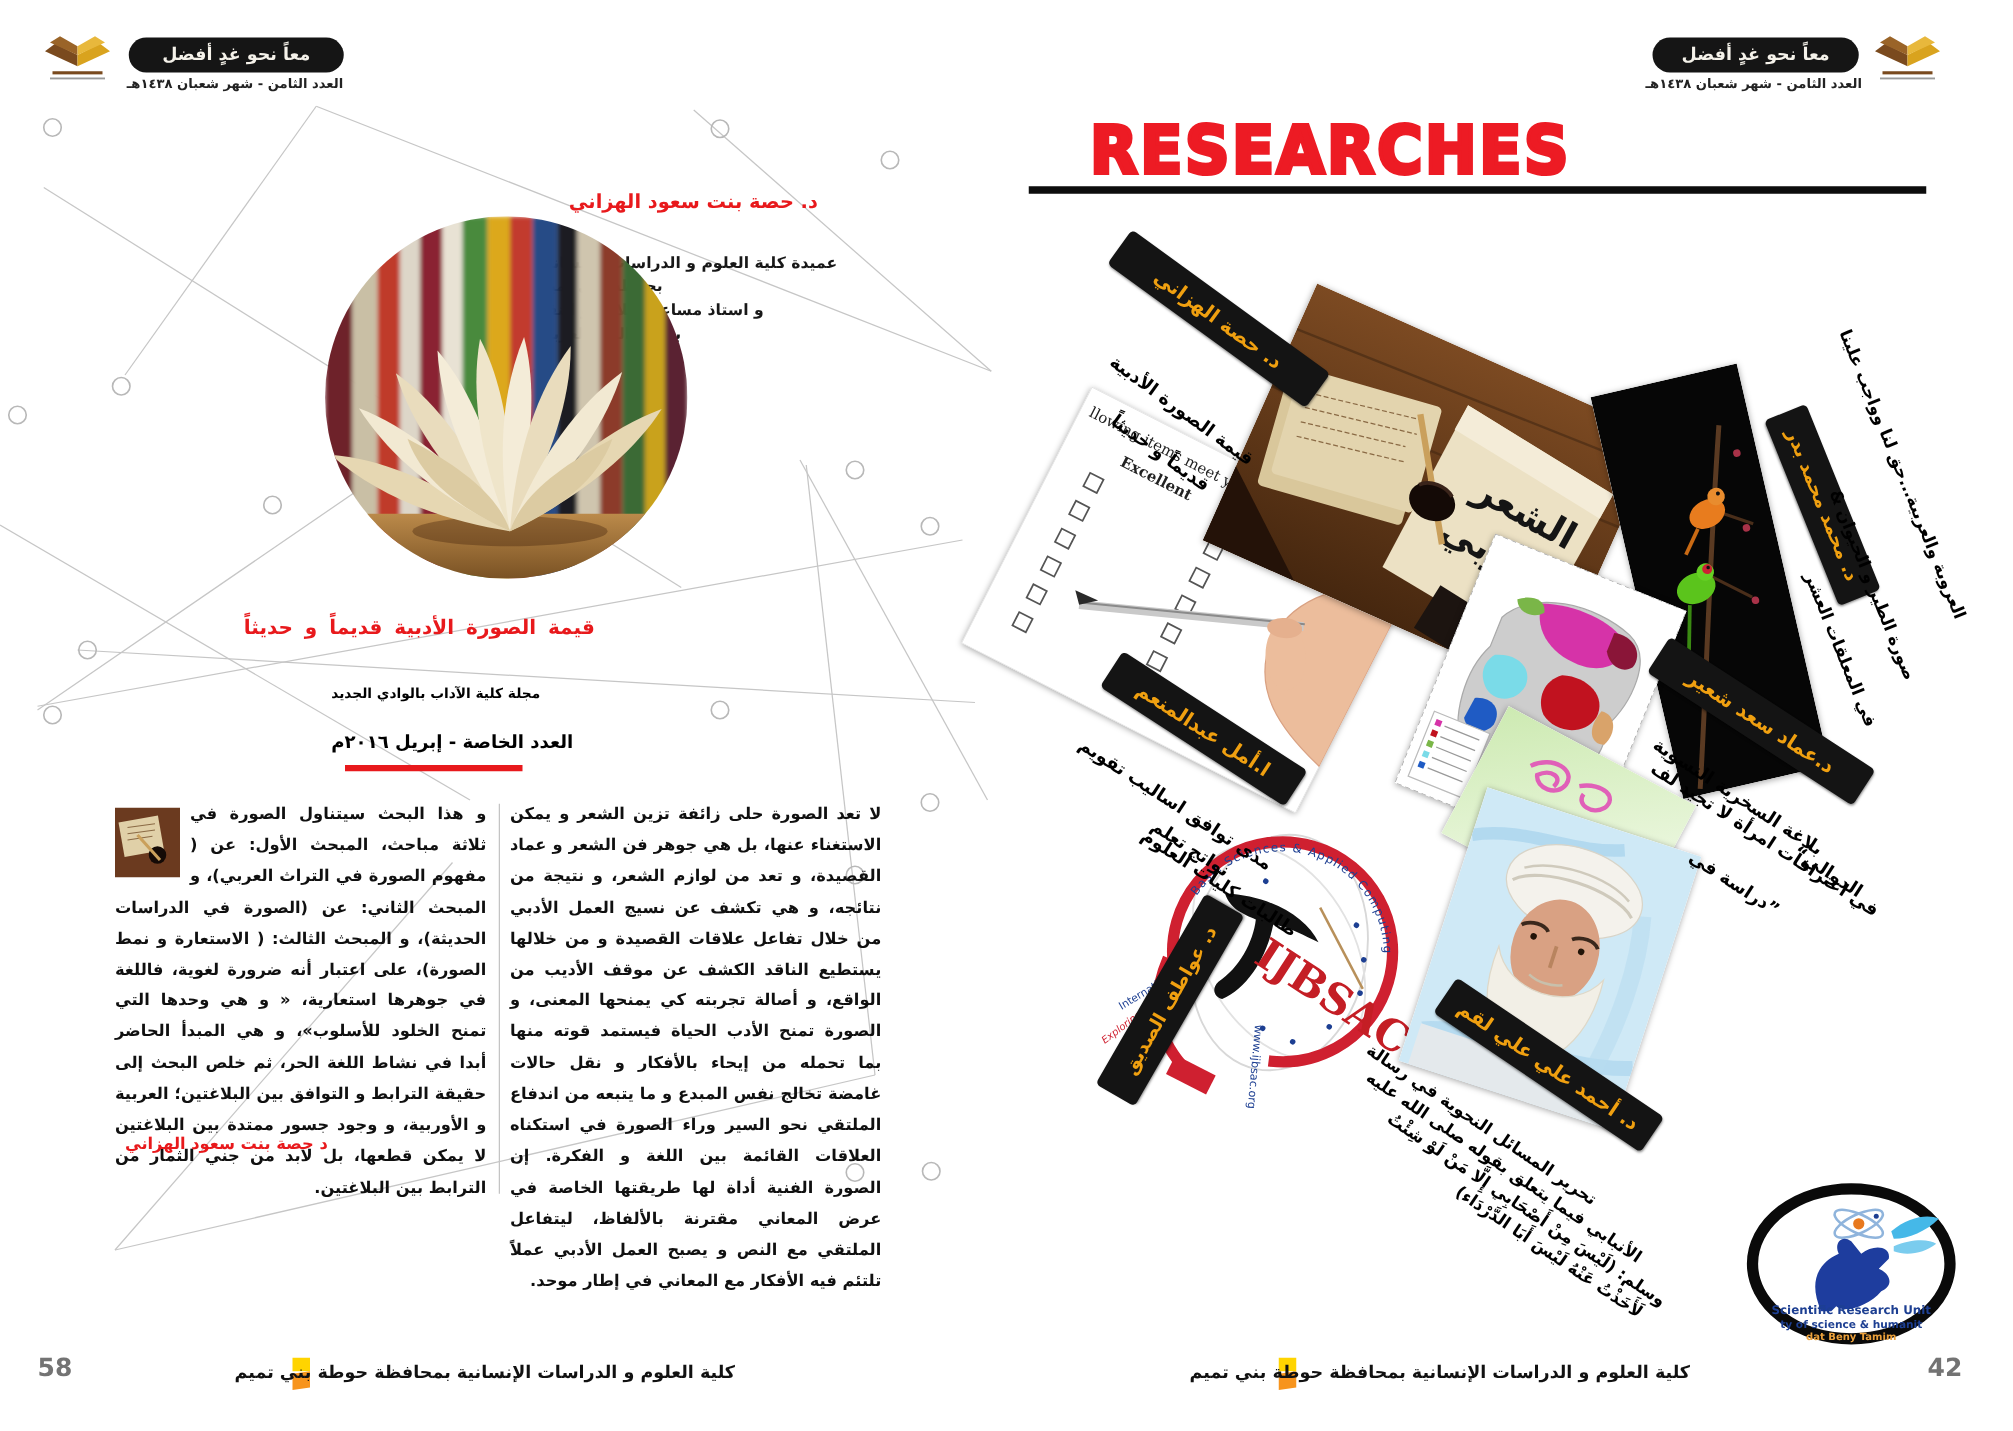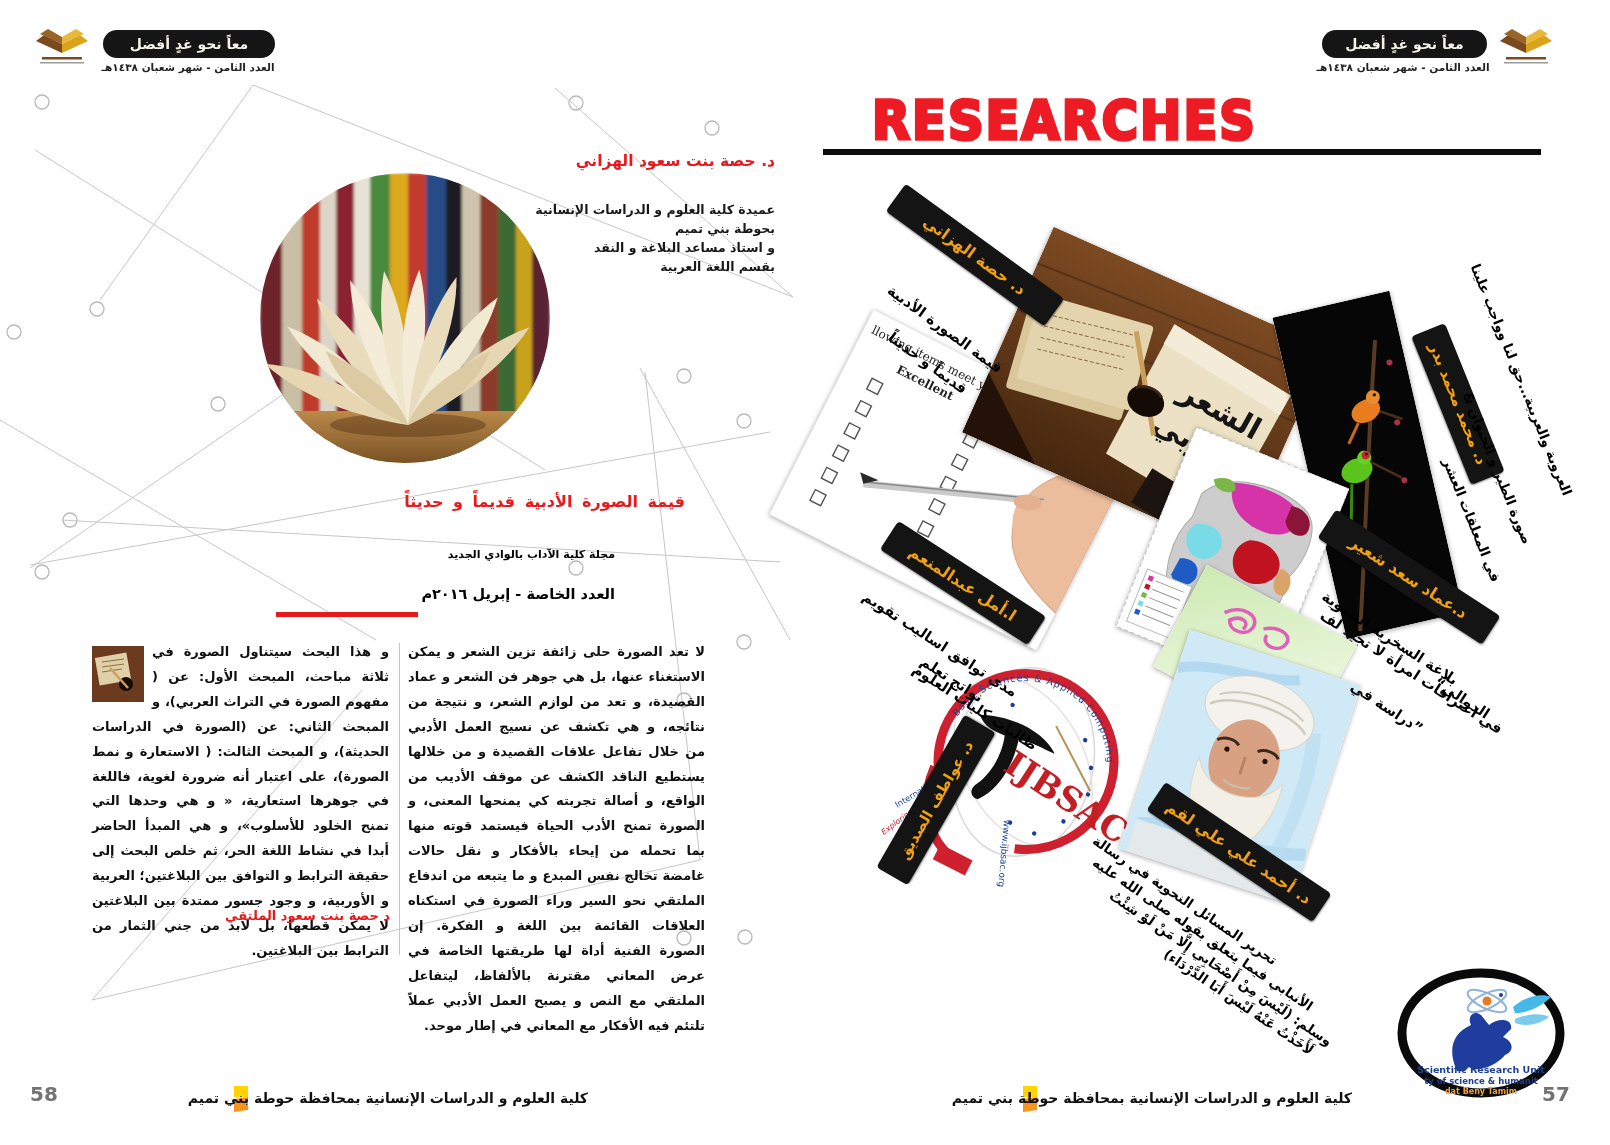--- a/index.html
+++ b/index.html
@@ -1,20 +1,20 @@
 <!DOCTYPE html>
 <html><head>
 <meta charset="utf-8">
 <style>
   html,body{margin:0;padding:0}
   body{width:1610px;height:1145px;background:#ffffff;position:relative;overflow:hidden;
        font-family:"DejaVu Sans",sans-serif;}
   .abs{position:absolute}
   .ar{direction:rtl;font-family:"DejaVu Sans",sans-serif}
-  .center{text-align:right}
+  .center{text-align:left}
   .red{color:#e8191c}
   .pill{background:#151515;border-radius:15px;color:#f5f2ea;display:flex;align-items:center;justify-content:center;
         font-weight:bold;font-size:14px;letter-spacing:1px}
   .issueline{font-size:10.5px;font-weight:bold;color:#222;text-align:center;white-space:nowrap}
   .researches{font-weight:bold;color:#ed1b24;-webkit-text-stroke:3px #ed1b24;letter-spacing:2px;
               font-size:47px;transform:scale(1.05,1.12);transform-origin:left top;white-space:nowrap}
   .banner{background:#141414;color:#f0a010;font-weight:bold;display:flex;align-items:center;justify-content:center;
           white-space:nowrap;border-radius:4px;box-shadow:1px 1px 2px rgba(0,0,0,.45);font-size:16px}
   .cap{color:#000;font-weight:bold;white-space:nowrap;text-align:center;font-size:14.5px}
   .bodytext{font-size:13px;line-height:24.9px;font-weight:bold;color:#101010;text-align:justify}
@@ -164,21 +164,21 @@
       <line x1="10" y1="16" x2="32" y2="13" stroke="#8a6a45" stroke-width="1"></line>
       <line x1="10" y1="21" x2="32" y2="18" stroke="#8a6a45" stroke-width="1"></line>
       <line x1="10" y1="26" x2="30" y2="23" stroke="#8a6a45" stroke-width="1"></line>
       <circle cx="34" cy="38" r="7" fill="#140a06"></circle>
       <line x1="18" y1="22" x2="36" y2="42" stroke="#caa05c" stroke-width="2.5"></line>
     </svg>
   </span>
   <span>و هذا البحث سيتناول الصورة في ثلاثة مباحث، المبحث الأول: عن ( مفهوم الصورة في التراث العربي)، و المبحث الثاني: عن (الصورة في الدراسات الحديثة)، و المبحث الثالث: ( الاستعارة و نمط الصورة)، على اعتبار أنه ضرورة لغوية، فاللغة في جوهرها استعارية،  « و هي وحدها التي تمنح الخلود للأسلوب»، و هي المبدأ الحاضر أبدا في نشاط اللغة الحر، ثم خلص البحث إلى حقيقة الترابط و التوافق بين البلاغتين؛ العربية و الأوربية، و وجود جسور ممتدة بين البلاغتين لا يمكن قطعها، بل لابد من جني الثمار من الترابط بين البلاغتين.</span>
 </div>
 
-<div class="abs red ar center" style="left:100px;top:908px;width:290px;font-size:13px;font-weight:bold">د   حصة بنت سعود الملتقي</div>
+<div class="abs red ar center" style="left:100px;top:908px;width:290px;font-size:13px;font-weight:bold">د   حصة بنت سعود الهزاني</div>
 
 <div class="abs researches" style="left:872px;top:90px">RESEARCHES</div>
 <div class="abs" style="left:823px;top:149px;width:718px;height:6px;background:#0d0d0d"></div>
 
 <div class="abs photo" style="left:805px;top:365px;width:300px;height:230px;transform:rotate(27deg);z-index:1">
   <svg width="300" height="230" viewBox="0 0 300 230">
     <rect width="300" height="230" fill="#ffffff" stroke="#e0e0e0"></rect>
     <text x="8" y="22" font-family="DejaVu Serif,serif" font-size="12" fill="#222">llowing items meet yo</text>
     <text x="48" y="46" font-family="DejaVu Serif,serif" font-size="12" font-weight="bold" fill="#222">Excellent</text>
     <text x="165" y="52" font-family="DejaVu Serif,serif" font-size="12" font-weight="bold" fill="#222">Good</text>
@@ -389,21 +389,21 @@
 </div>
 
 <div class="abs banner ar" style="left:1139px;top:835px;width:200px;height:34px;transform:rotate(34deg);z-index:6">
   <span>د. أحمد علي علي لقم</span>
 </div>
 <div class="abs cap ar" style="left:1055px;top:892px;width:260px;transform:rotate(34deg);z-index:6;font-size:13.5px">تحرير المسائل النحوية في رسالة</div>
 <div class="abs cap ar" style="left:1068px;top:926px;width:270px;transform:rotate(34deg);z-index:6;font-size:13.5px">الأنبابي فيما يتعلق بقوله صلى الله عليه</div>
 <div class="abs cap ar" style="left:1086px;top:960px;width:270px;transform:rotate(34deg);z-index:6;font-size:13.5px">وسلم: (لَيْسَ مِنْ أَصْحَابِي إِلَّا مَنْ لَوْ شِئْتُ</div>
 <div class="abs cap ar" style="left:1104px;top:994px;width:270px;transform:rotate(34deg);z-index:6;font-size:13.5px">لَأَخَذْتُ عَنْهُ لَيْسَ أَبَا الدَّرْدَاء)</div>
 
-<div class="abs" style="left:1395px;top:967px;width:172px;height:138px;z-index:6">
+<div class="abs" style="left:1395px;top:945px;width:172px;height:138px;z-index:6">
   <svg width="172" height="138" viewBox="0 0 172 138">
     <ellipse cx="86" cy="66" rx="79" ry="60" fill="#ffffff" stroke="#0a0a0a" stroke-width="9"></ellipse>
     <ellipse cx="92" cy="34" rx="21" ry="7.5" fill="none" stroke="#8fb4dc" stroke-width="2" transform="rotate(25 92 34)"></ellipse>
     <ellipse cx="92" cy="34" rx="21" ry="7.5" fill="none" stroke="#8fb4dc" stroke-width="2" transform="rotate(-25 92 34)"></ellipse>
     <circle cx="92" cy="34" r="4.5" fill="#e8791e"></circle>
     <circle cx="106" cy="28" r="2" fill="#1d3f92"></circle>
     <path d="M118,40 C132,28 148,26 156,30 C146,40 132,46 120,46 Z" fill="#45b8e8"></path>
     <path d="M120,52 C134,46 148,46 154,50 C144,58 130,60 120,56 Z" fill="#7accee"></path>
     <path d="M62,104 C52,82 58,66 76,58 C72,50 78,42 86,48 L94,58 C104,50 118,52 116,62 L108,70 C118,74 120,84 110,88 C100,100 80,106 74,100 L70,104 Z" fill="#1e3d9e"></path>
     <text x="86" y="106" text-anchor="middle" font-size="9.5" font-weight="bold" fill="#1d3f92">Scientific Research Unit</text>
@@ -421,13 +421,13 @@
 </div>
 <div class="abs footer-text ar center" style="left:258px;top:1090px;width:330px">كلية العلوم و الدراسات الإنسانية بمحافظة حوطة بني تميم</div>
 
 <div class="abs" style="left:1022px;top:1086px;width:16px;height:26px">
   <svg width="16" height="26" viewBox="0 0 16 26">
     <rect x="1" y="0" width="14" height="11" fill="#ffd400"></rect>
     <polygon points="1,13 15,11 15,24 1,26" fill="#f7941d"></polygon>
   </svg>
 </div>
 <div class="abs footer-text ar center" style="left:1052px;top:1090px;width:300px">كلية العلوم و الدراسات الإنسانية بمحافظة حوطة بني تميم</div>
-<div class="abs pagenum" style="left:1542px;top:1082px">57</div>
+<div class="abs pagenum" style="left:1542px;top:1082px">42</div>
 
 </body></html>

